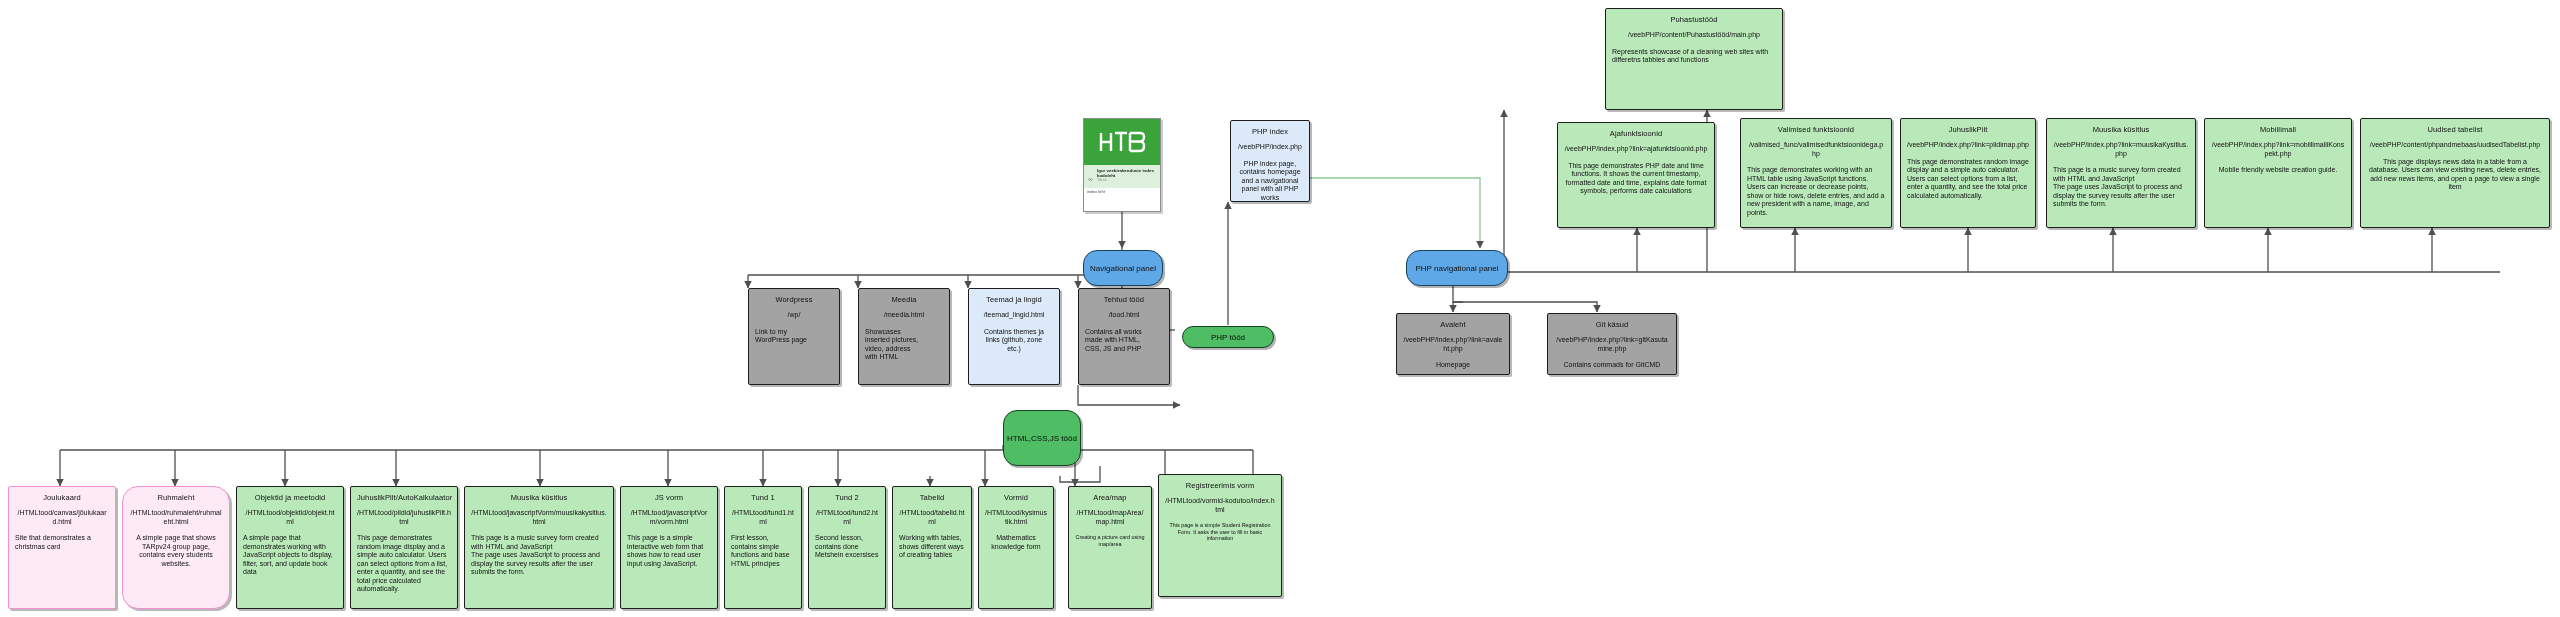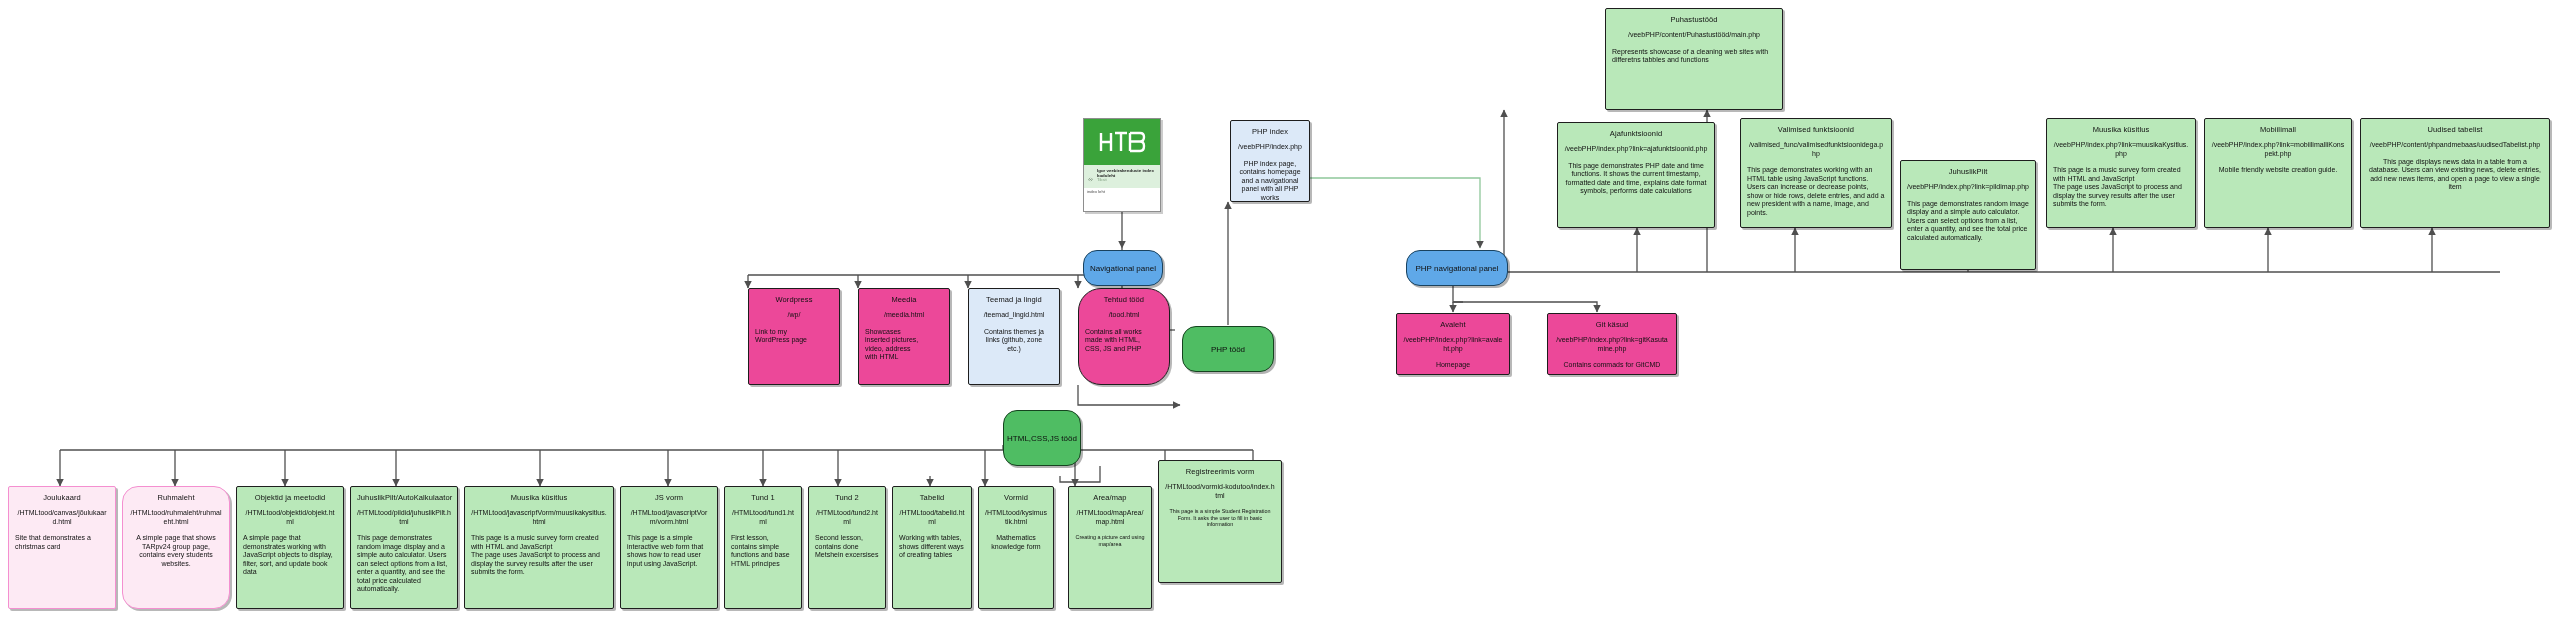--- a/index.html
+++ b/index.html
@@ -49,21 +49,21 @@
   }
   .node .n-desc{
     display:block;
     font-size:7px;
     text-align:left;
     white-space:pre-line;
   }
   .node.center .n-desc{text-align:center;}
 
   .green{background:#b9e8b9;border-color:#1e1e1e;}
-  .pink {background:#ec4899;border-color:#1d1d1d;}
+  .pink {background:#a3a3a3;border-color:#1d1d1d;}
   .pinkborder{background:#fdeaf4;border-color:#f48fd0;}
   .blueish{background:#dce9f8;border-color:#1d1d1d;}
 
   
   .chip{
     position:absolute;
     box-sizing:border-box;
     border:1.5px solid #18324d;
     border-radius:14px;
     display:flex;
@@ -210,21 +210,21 @@
     </div>
     <div id="logo-foot">
       <span class="lm-l3">index leht</span>
     </div>
   </div>
 
   <div class="chip blue" style="left:1083px;top:250px;width:80px;height:36px;">
     <span>Navigational panel</span>
   </div>
 
-  <div class="chip grn" style="left:1182px;top:326px;width:92px;height:46px;">
+  <div class="chip grn" style="left:1182px;top:326px;width:92px;height:22px;">
     <span>PHP tööd</span>
   </div>
 
   <div class="chip blue" style="left:1406px;top:250px;width:102px;height:36px;">
     <span>PHP navigational panel</span>
   </div>
 
   <div class="chip grn" style="left:1003px;top:410px;width:78px;height:56px;">
     <span>HTML,CSS,JS tööd</span>
   </div>
@@ -253,21 +253,21 @@
 video, address
 with HTML</span>
   </div>
   <div class="node blueish center" style="left:968px;top:288px;width:92px;height:97px;">
     <span class="n-title">Teemad ja lingid</span>
     <span class="n-path">/teemad_lingid.html</span>
     <span class="n-desc">Contains themes ja
 links (github, zone
 etc.)</span>
   </div>
-  <div class="node pink" style="left:1078px;top:288px;width:92px;height:97px;border-radius:23px;">
+  <div class="node pink" style="left:1078px;top:288px;width:92px;height:97px;">
     <span class="n-title">Tehtud tööd</span>
     <span class="n-path">/tood.html</span>
     <span class="n-desc">Contains all works
 made with HTML,
 CSS, JS and PHP</span>
   </div>
 
   <div class="node pinkborder" style="left:8px;top:486px;width:108px;height:123px;">
     <span class="n-title">Joulukaard</span>
     <span class="n-path">/HTMLtood/canvas/jõulukaard.html</span>
@@ -317,21 +317,21 @@
   <div class="node green center" style="left:978px;top:486px;width:76px;height:123px;">
     <span class="n-title">Vormid</span>
     <span class="n-path">/HTMLtood/kysimustik.html</span>
     <span class="n-desc">Mathematics knowledge form</span>
   </div>
   <div class="node green center" style="left:1068px;top:486px;width:84px;height:123px;font-size:6px;">
     <span class="n-title">Area/map</span>
     <span class="n-path">/HTMLtood/mapArea/map.html</span>
     <span class="n-desc" style="font-size:5.4px;">Creating a picture card using map/area</span>
   </div>
-  <div class="node green center" style="left:1158px;top:460px;width:124px;height:123px;">
+  <div class="node green center" style="left:1158px;top:474px;width:124px;height:123px;">
     <span class="n-title">Registreerimis vorm</span>
     <span class="n-path">/HTMLtood/vormid-kodutoo/index.html</span>
     <span class="n-desc" style="font-size:5.4px;">This page is a simple Student Registration Form. It asks the user to fill in basic information</span>
   </div>
 
   <div class="node pink center" style="left:1396px;top:313px;width:114px;height:62px;">
     <span class="n-title">Avaleht</span>
     <span class="n-path">/veebPHP/index.php?link=avaleht.php</span>
     <span class="n-desc">Homepage</span>
   </div>
@@ -349,21 +349,21 @@
   <div class="node green center" style="left:1557px;top:122px;width:158px;height:106px;">
     <span class="n-title">Ajafunktsioonid</span>
     <span class="n-path">/veebPHP/index.php?link=ajafunktsioonid.php</span>
     <span class="n-desc">This page demonstrates PHP date and time functions. It shows the current timestamp, formatted date and time, explains date format symbols, performs date calculations</span>
   </div>
   <div class="node green" style="left:1740px;top:118px;width:152px;height:110px;">
     <span class="n-title">Valimised funktsioonid</span>
     <span class="n-path">/valimised_func/valimisedfunktsioonidega.php</span>
     <span class="n-desc">This page demonstrates working with an HTML table using JavaScript functions. Users can increase or decrease points, show or hide rows, delete entries, and add a new president with a name, image, and points.</span>
   </div>
-  <div class="node green" style="left:1900px;top:118px;width:136px;height:110px;margin-top:42px;">
+  <div class="node green" style="left:1900px;top:118px;width:136px;height:110px;">
     <span class="n-title">JuhuslikPilt</span>
     <span class="n-path">/veebPHP/index.php?link=pildimap.php</span>
     <span class="n-desc">This page demonstrates random image display and a simple auto calculator. Users can  select options from a list, enter a quantity, and see the total price calculated automatically.</span>
   </div>
   <div class="node green" style="left:2046px;top:118px;width:150px;height:110px;">
     <span class="n-title">Muusika küsitlus</span>
     <span class="n-path">/veebPHP/index.php?link=muusikaKysitlus.php</span>
     <span class="n-desc">This page is a music survey form created with HTML and JavaScript
 The page uses JavaScript to process and display the survey results after the user submits the form.</span>
   </div>

